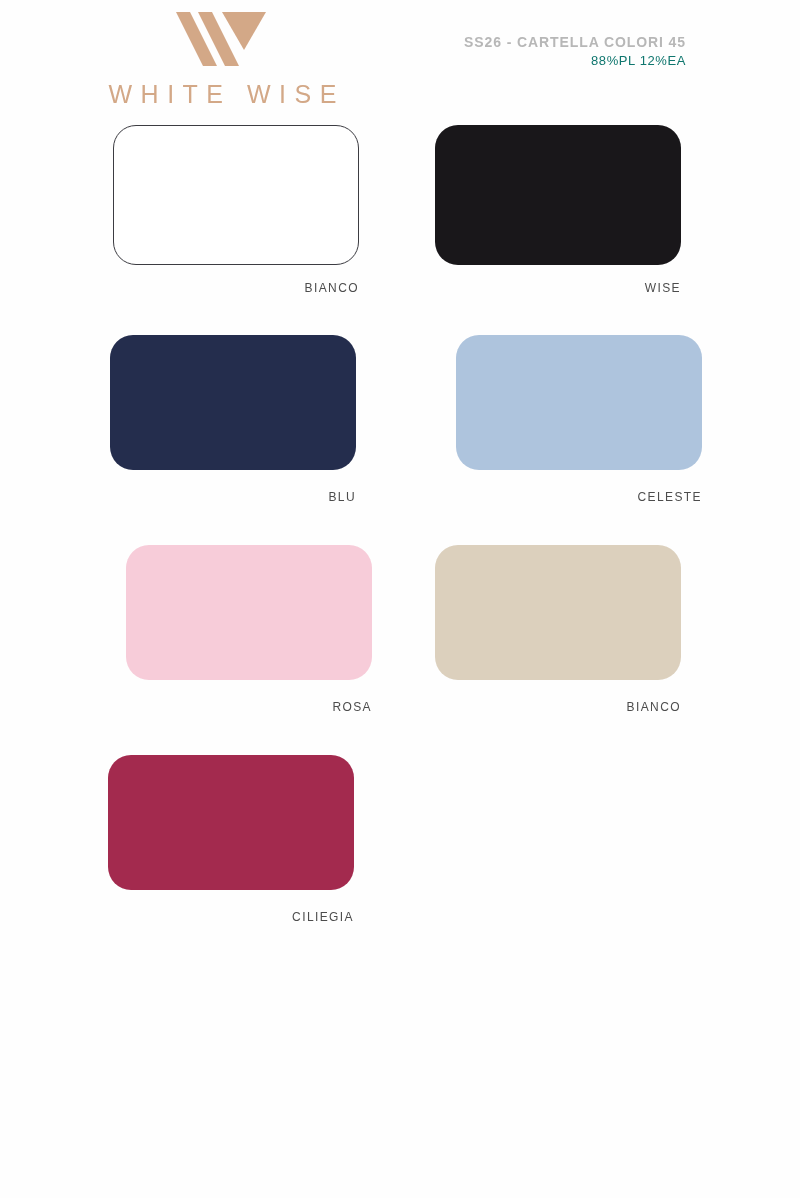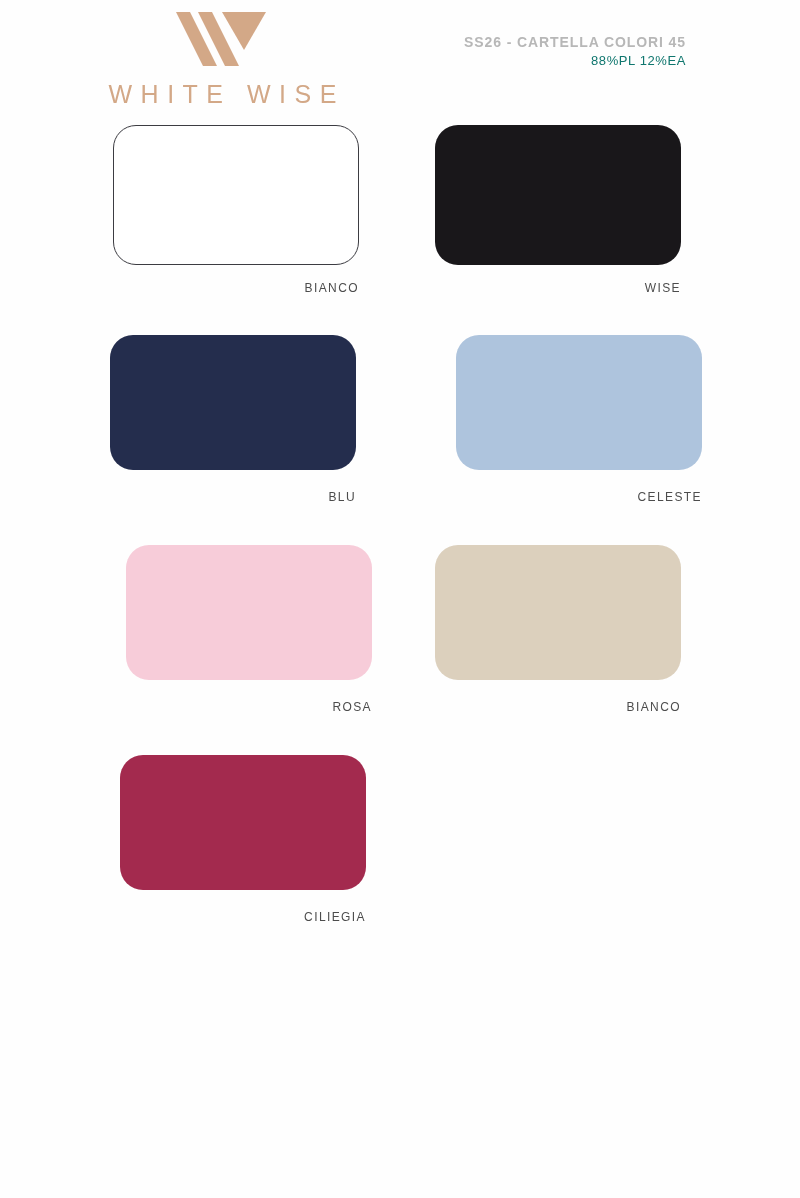--- a/index.html
+++ b/index.html
@@ -97,21 +97,21 @@
 
   .cell.col-left  { left: 112px; }
   .cell.col-right { left: 434px; }
 
   .row.row-1 .cell.col-left  { left: 113px; }
   .row.row-1 .cell.col-right { left: 435px; }
   .row.row-2 .cell.col-left  { left: 110px; }
   .row.row-2 .cell.col-right { left: 456px; }
   .row.row-3 .cell.col-left  { left: 126px; }
   .row.row-3 .cell.col-right { left: 435px; }
-  .row.row-4 .cell.col-left  { left: 120px; }
+  .row.row-4 .cell.col-left  { left: 108px; }
 
   .swatch {
     width: 246px;
     height: 140px;
     border-radius: 23px;
     box-sizing: border-box;
   }
 
   .row-2 .swatch,
   .row-3 .swatch,

